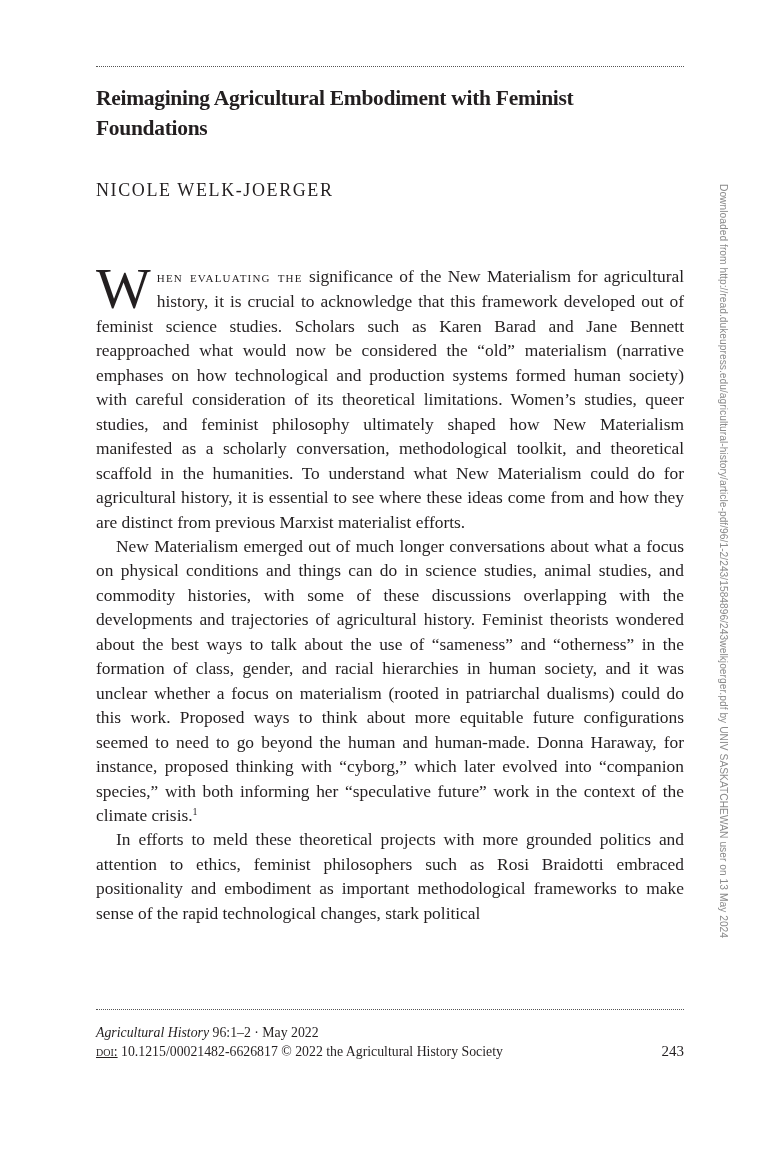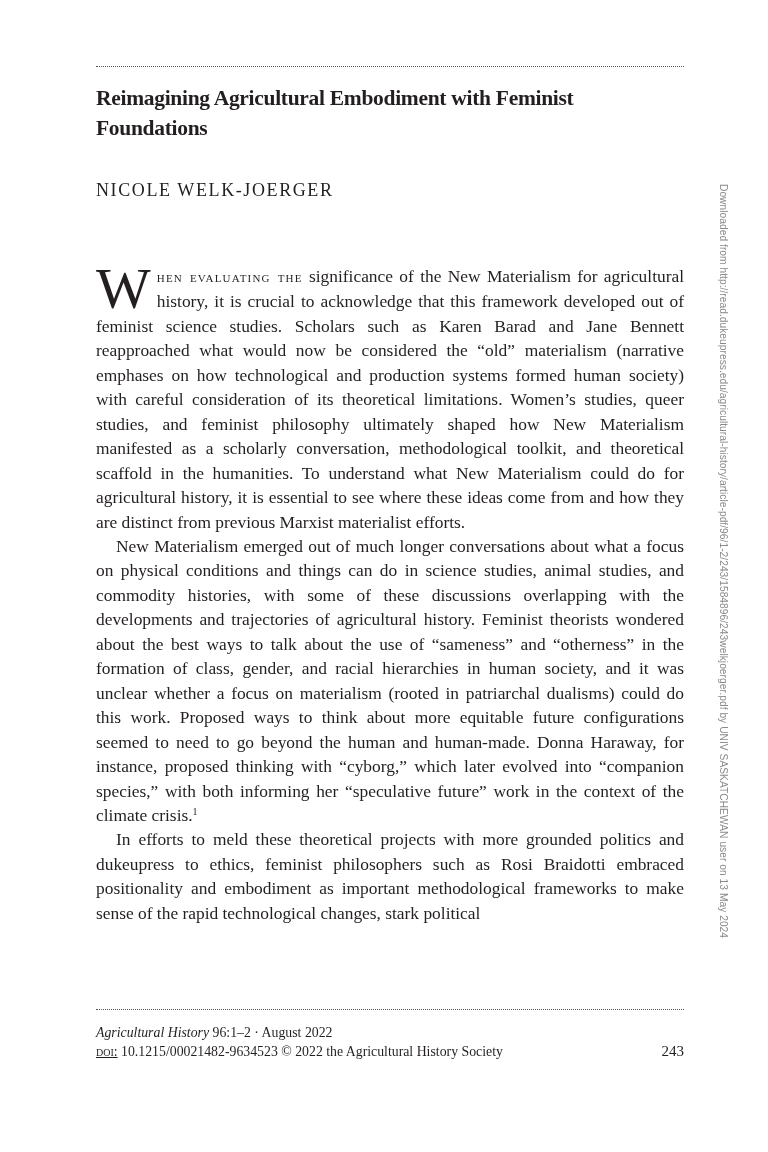--- a/index.html
+++ b/index.html
@@ -129,28 +129,28 @@
 
 <div class="rule top"></div>
 
 <h1 class="title">Reimagining Agricultural Embodiment with Feminist Foundations</h1>
 
 <h2 class="author">NICOLE WELK-JOERGER</h2>
 
 <div class="body-text">
   <p class="first"><span class="dropcap">W</span><span class="smallcaps">hen evaluating the</span><span> significance of the New Materialism for agricultural history, it is crucial to acknowledge that this framework developed out of feminist science studies. Scholars such as Karen Barad and Jane Bennett reapproached what would now be considered the “old” materialism (narrative emphases on how technological and production systems formed human society) with careful consideration of its theoretical limitations. Women’s studies, queer studies, and feminist philosophy ultimately shaped how New Materialism manifested as a scholarly conversation, methodological toolkit, and theoretical scaffold in the humanities. To understand what New Materialism could do for agricultural history, it is essential to see where these ideas come from and how they are distinct from previous Marxist materialist efforts.</span></p>
   <p><span>New Materialism emerged out of much longer conversations about what a focus on physical conditions and things can do in science studies, animal studies, and commodity histories, with some of these discussions overlapping with the developments and trajectories of agricultural history. Feminist theorists wondered about the best ways to talk about the use of “sameness” and “otherness” in the formation of class, gender, and racial hierarchies in human society, and it was unclear whether a focus on materialism (rooted in patriarchal dualisms) could do this work. Proposed ways to think about more equitable future configurations seemed to need to go beyond the human and human-made. Donna Haraway, for instance, proposed thinking with “cyborg,” which later evolved into “companion species,” with both informing her “speculative future” work in the context of the climate crisis.</span><sup>1</sup></p>
-  <p><span>In efforts to meld these theoretical projects with more grounded politics and dukeupress to ethics, feminist philosophers such as Rosi Braidotti embraced positionality and embodiment as important methodological frameworks to make sense of the rapid technological changes, stark political</span></p>
+  <p><span>In efforts to meld these theoretical projects with more grounded politics and attention to ethics, feminist philosophers such as Rosi Braidotti embraced positionality and embodiment as important methodological frameworks to make sense of the rapid technological changes, stark political</span></p>
 </div>
 
 <div class="rule bottom"></div>
 
 <div class="footer">
-  <div><span class="journal">Agricultural History</span><span> 96:1–2  ·  August 2022</span></div>
+  <div><span class="journal">Agricultural History</span><span> 96:1–2  ·  May 2022</span></div>
   <div class="doi-row">
-    <span><span class="doi-label">DOI:</span><span> 10.1215/00021482-9634523  © 2022 the Agricultural History Society</span></span>
+    <span><span class="doi-label">DOI:</span><span> 10.1215/00021482-6626817  © 2022 the Agricultural History Society</span></span>
     <span class="page-num">243</span>
   </div>
 </div>
 
 <div class="sidebar-note">
   <span>Downloaded from http://read.dukeupress.edu/agricultural-history/article-pdf/96/1-2/243/1584896/243welkjoerger.pdf by UNIV SASKATCHEWAN user on 13 May 2024</span>
 </div>
 
 </body></html>

